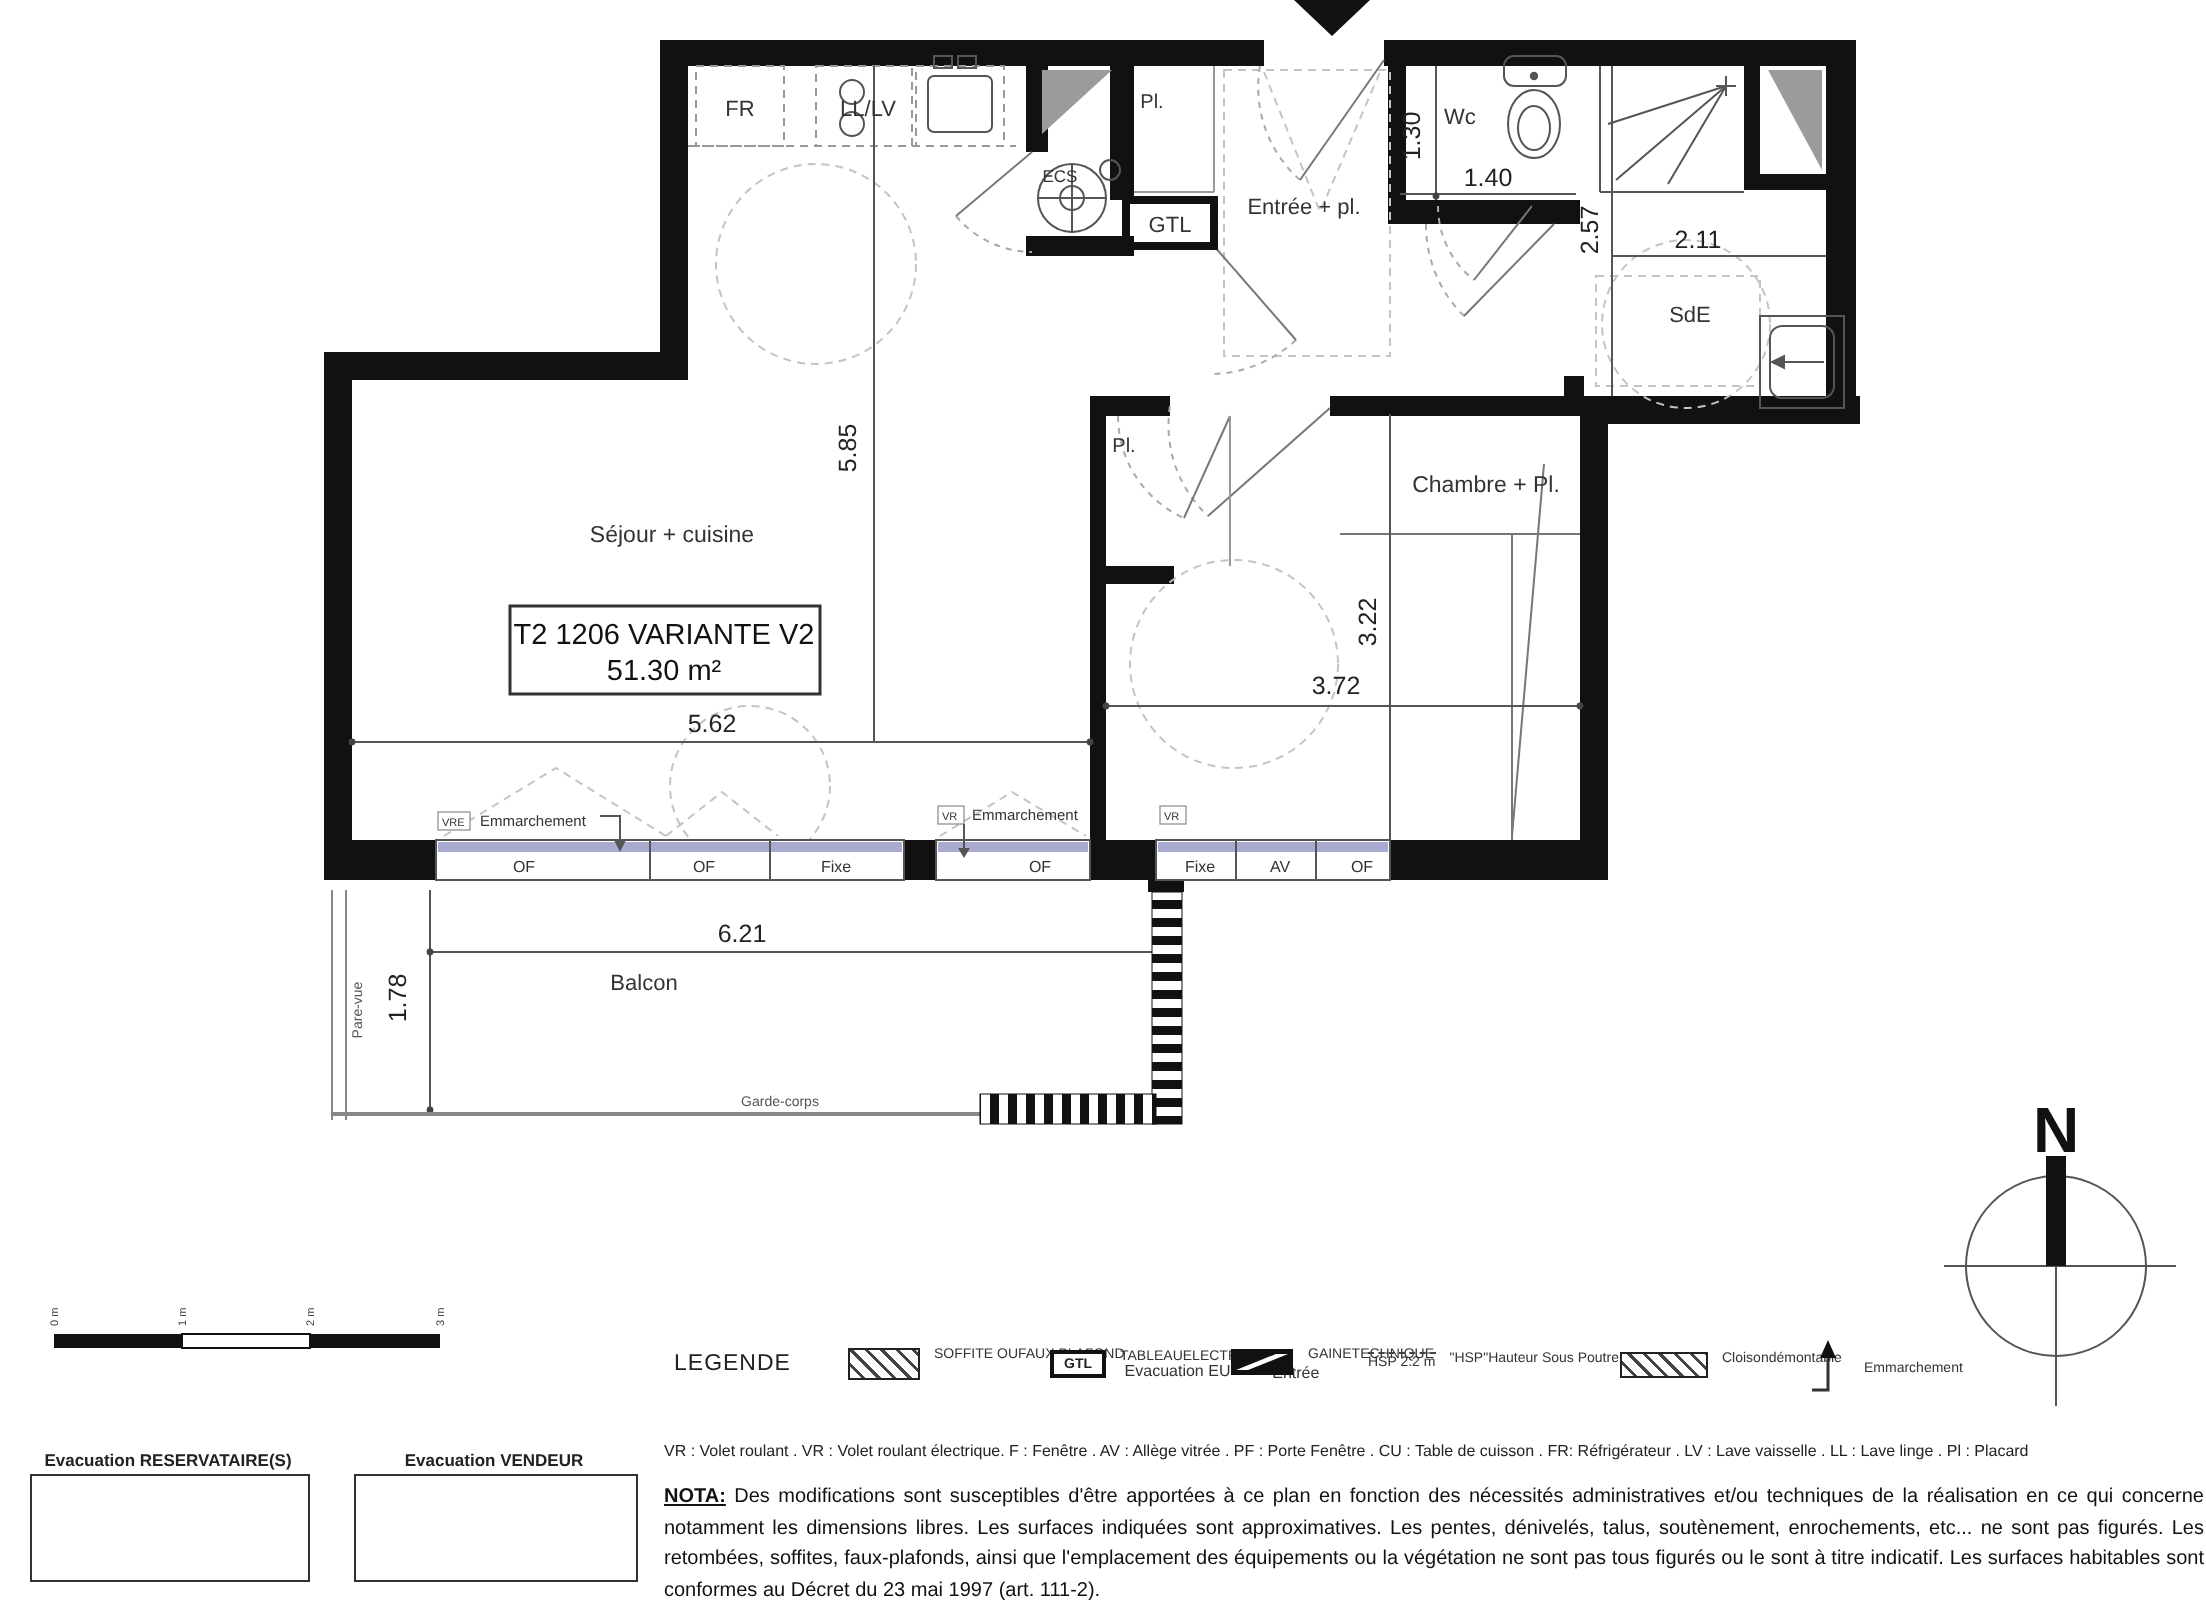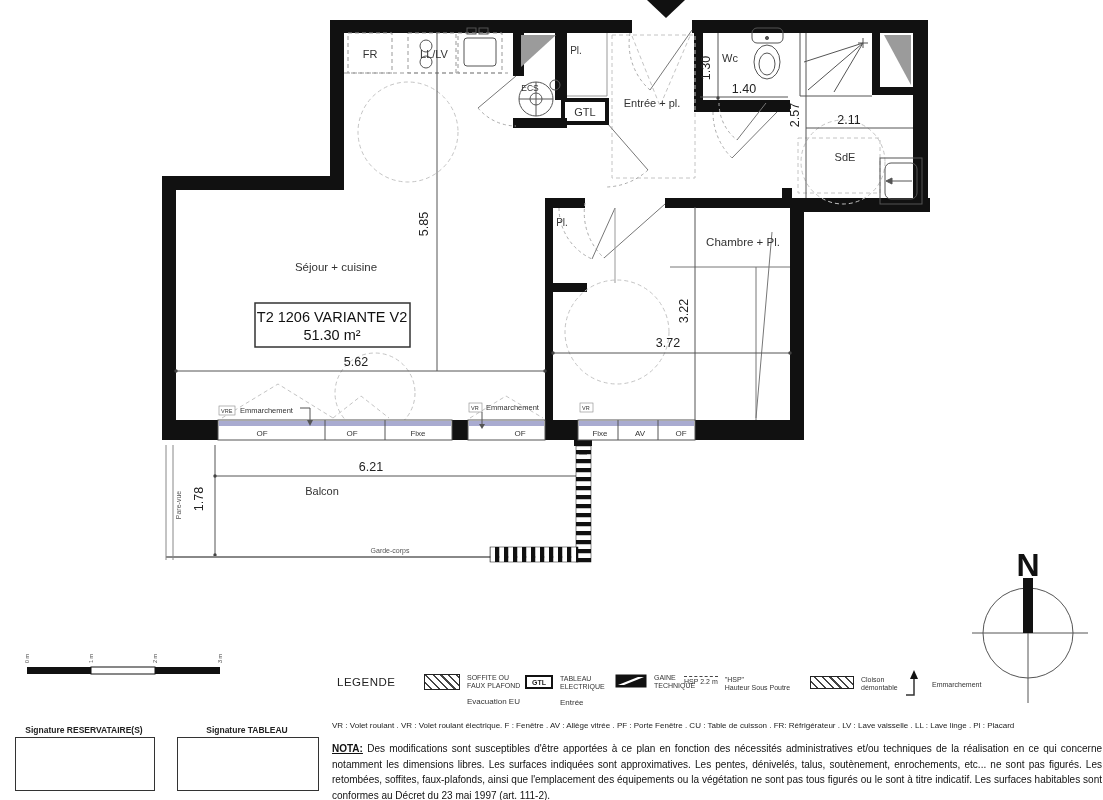--- a/index.html
+++ b/index.html
@@ -3,21 +3,21 @@
 <meta charset="utf-8">
 <style>
   html,body{margin:0;padding:0;background:#ffffff;}
   body{width:1103px;height:800px;position:relative;overflow:hidden;
        font-family:"Liberation Sans", sans-serif;color:#333;}
   #plan-svg{position:absolute;left:0;top:0;}
   .abs{position:absolute;}
   
   .legend-title{font-weight:normal;font-size:11.5px;letter-spacing:.5px;color:#222;}
   .lg-item{display:flex;align-items:flex-start;gap:7px;}
-  .lg-labels{display:flex;flex-direction:column;font-size:7px;line-height:8px;color:#333;}
+  .lg-labels{display:flex;flex-direction:row;font-size:7px;line-height:8px;color:#333;}
   .lg-sub{margin-top:8px;font-size:8px;color:#333;}
   .hatch-swatch{border:1px solid #222;
     background:repeating-linear-gradient(45deg,#fff 0 4px,#444 4px 5.5px);}
   .gtl-swatch{border:2px solid #111;font-size:7px;font-weight:bold;color:#222;
     display:flex;align-items:center;justify-content:center;background:#fff;}
   .hsp-swatch{font-size:7px;color:#333;border-top:1px dashed #444;padding-top:1px;white-space:nowrap;}
   
   .abbrev{font-size:8px;color:#222;white-space:nowrap;}
   .nota{font-size:10px;line-height:1.55;text-align:justify;color:#111;}
   .nota b{text-decoration:underline;}
@@ -360,17 +360,17 @@
     <span>Emmarchement</span>
   </div>
 </div>
 
 <div class="abs abbrev" style="left:332px;top:721px;width:770px;">VR : Volet roulant . VR : Volet roulant électrique. F : Fenêtre . AV : Allège vitrée . PF : Porte Fenêtre . CU : Table de cuisson . FR: Réfrigérateur . LV : Lave vaisselle . LL : Lave linge . Pl : Placard</div>
 
 <div class="abs nota" style="left:332px;top:741px;width:770px;">
   <b>NOTA:</b><span> Des modifications sont susceptibles d'être apportées à ce plan en fonction des nécessités administratives et/ou techniques de la réalisation en ce qui concerne notamment les dimensions libres. Les surfaces indiquées sont approximatives. Les pentes, dénivelés, talus, soutènement, enrochements, etc... ne sont pas figurés. Les retombées, soffites, faux-plafonds, ainsi que l'emplacement des équipements ou la végétation ne sont pas tous figurés ou le sont à titre indicatif. Les surfaces habitables sont conformes au Décret du 23 mai 1997 (art. 111-2).</span>
 </div>
 
-<div class="abs sig-label" style="left:15px;top:725px;width:138px;">Signature RESERVATAIRE(S)</div>
+<div class="abs sig-label" style="left:15px;top:725px;width:138px;">Evacuation RESERVATAIRE(S)</div>
 <div class="abs sig-box" style="left:15px;top:737px;width:138px;height:52px;"></div>
 
-<div class="abs sig-label" style="left:177px;top:725px;width:140px;">Signature TABLEAU</div>
+<div class="abs sig-label" style="left:177px;top:725px;width:140px;">Evacuation VENDEUR</div>
 <div class="abs sig-box" style="left:177px;top:737px;width:140px;height:52px;"></div>
 
 </body></html>

